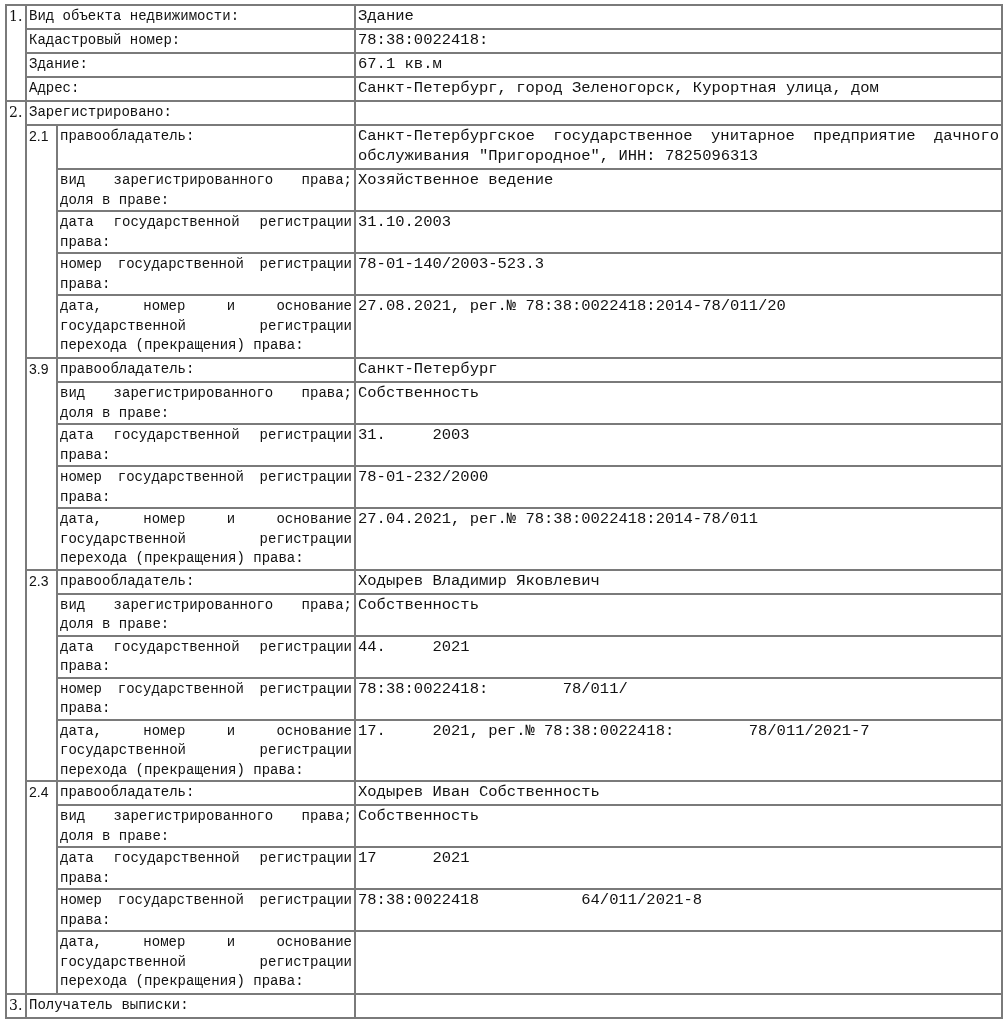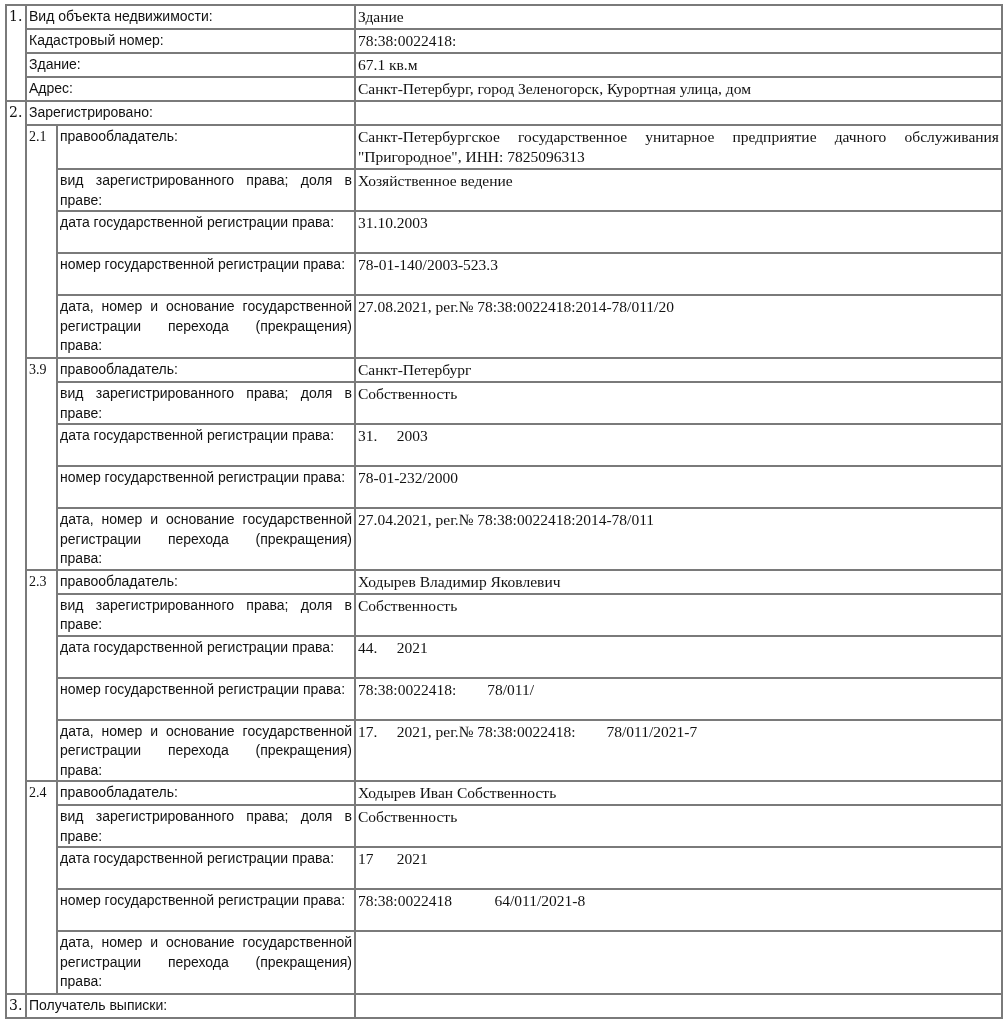--- a/index.html
+++ b/index.html
@@ -11,24 +11,24 @@
     table-layout: fixed;
     color: #111;
   }
   table.reg td {
     border: 2px solid #7a7a7a;
     vertical-align: top;
     padding: 1px 2px 0 2px;
     box-sizing: border-box;
   }
   td.num { font-family: "DejaVu Serif", serif; font-size: 14px; line-height: 19px; padding-left: 2px; }
-  td.sub { font-family: Liberation Serif, serif; font-size: 14px; line-height: 19px; }
-  td.lbl { font-family: Liberation Sans, sans-serif; font-size: 14px; line-height: 19.5px; text-align: justify; }
+  td.sub { font-family: Liberation Sans, sans-serif; font-size: 14px; line-height: 19px; }
+  td.lbl { font-family: Liberation Mono, monospace; font-size: 14px; line-height: 19.5px; text-align: justify; }
   td.lbl.top { text-align: left; }
-  td.val { font-family: Liberation Serif, serif; font-size: 15.5px; line-height: 19.5px; text-align: justify; margin-left: 24px; }
+  td.val { font-family: Liberation Mono, monospace; font-size: 15.5px; line-height: 19.5px; text-align: justify; margin-left: 24px; }
   td.val.left { text-align: left; }
   .justify-last { text-align-last: left; }
   col.c1 { width: 20px; }
   col.c2 { width: 31px; }
   col.c3 { width: 298px; }
   col.c4 { width: 647px; }
   tr.h1 td { height: 24px; }
   tr.h2 td { height: 42px; }
   tr.h2a td { height: 44px; }
   tr.h3 td { height: 61px; }

